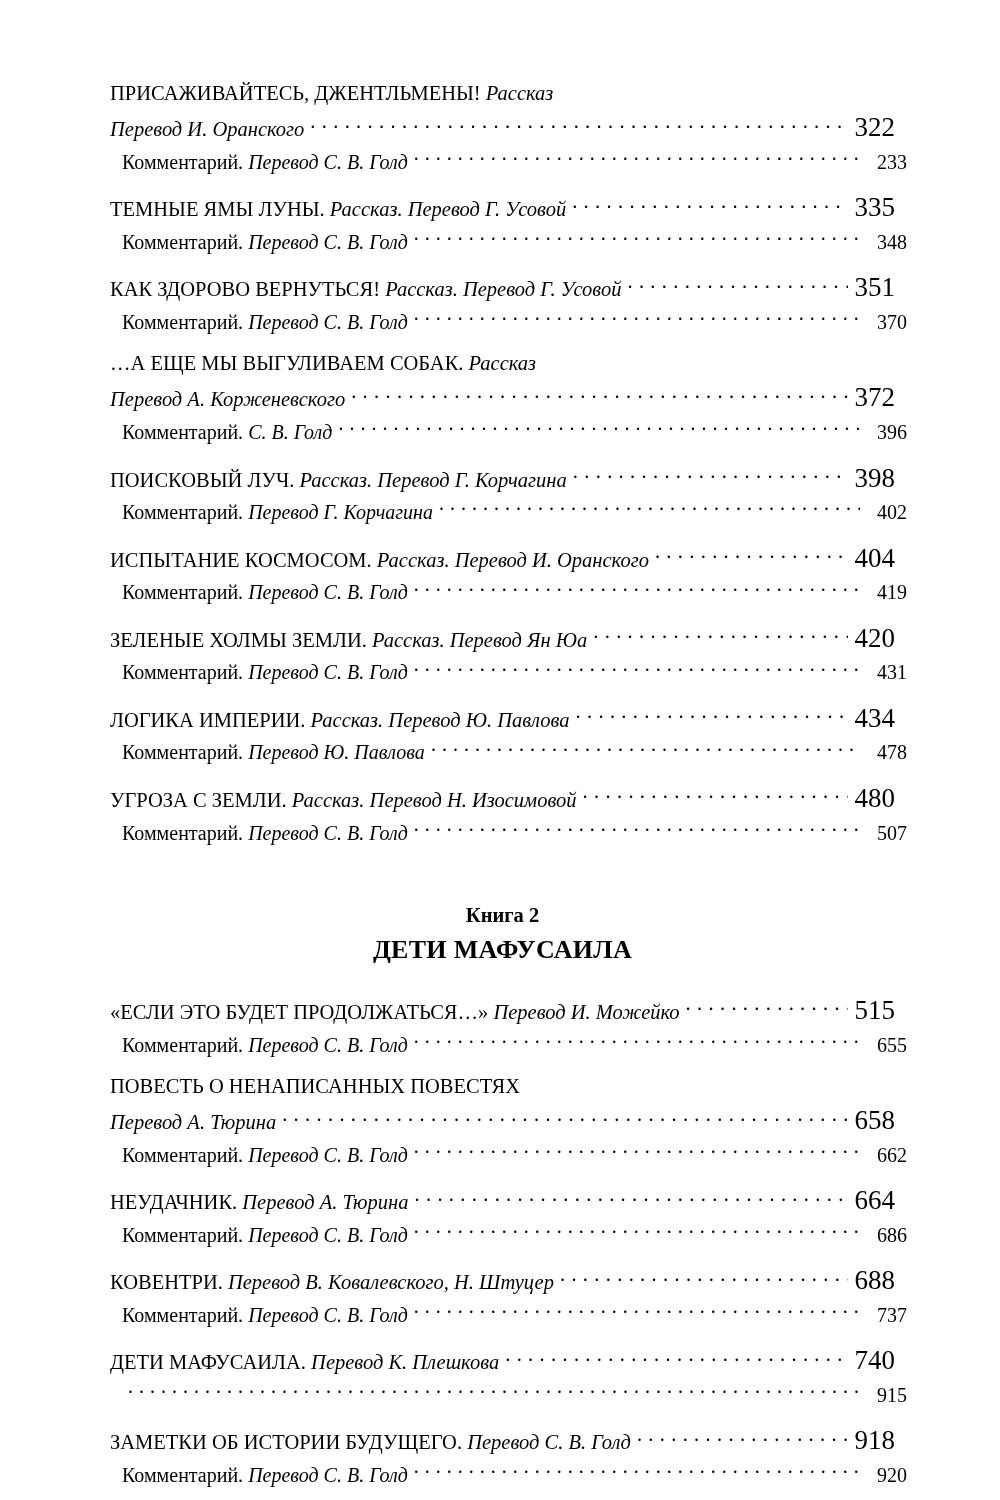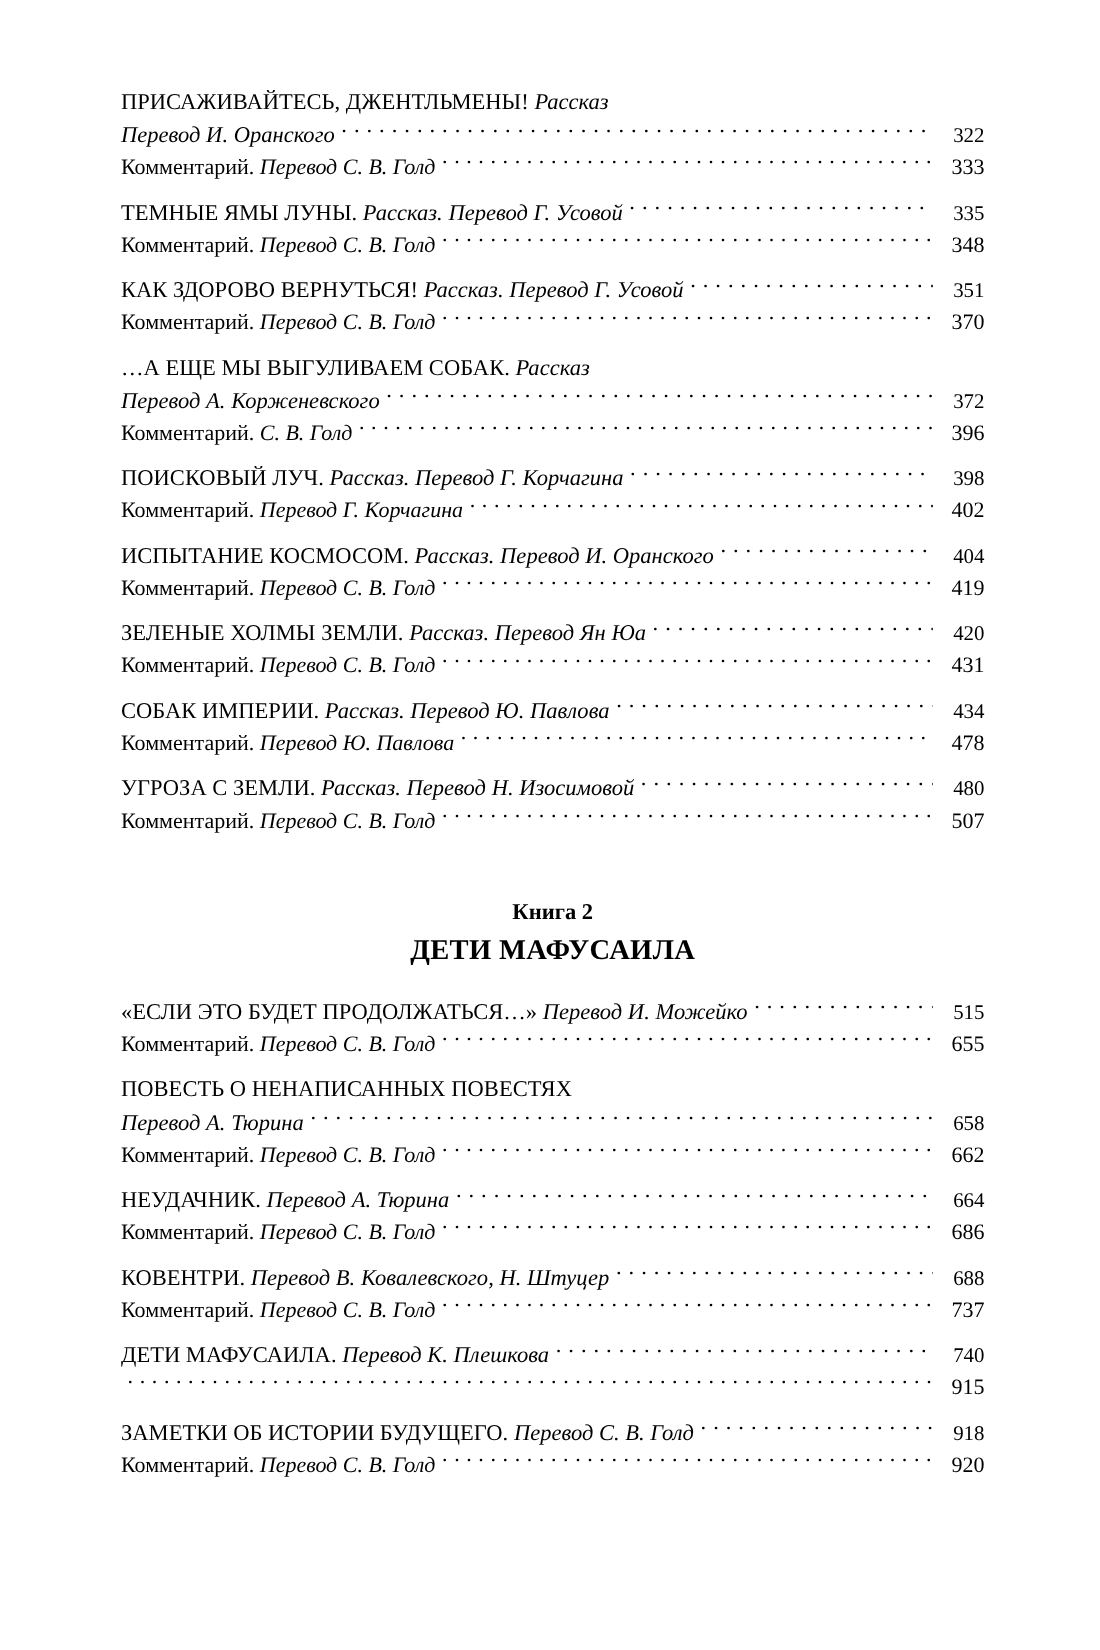--- a/index.html
+++ b/index.html
@@ -51,35 +51,36 @@
     left: 0;
     bottom: 0.02em;
     letter-spacing: 0.6px;
     font-size: 20.5px;
     color: #000;
   }
   .entry-line .pageno {
     flex: 0 0 auto;
     text-align: right;
     min-width: 42px;
-    font-size: 19px;
+    font-size: 27px;
   }
 
   
   .maintitle {
     font-variant: normal;
   }
   .ital {
     font-style: italic;
   }
   .comment-line .txt {
     font-size: 20px;
   }
   .comment-line {
     font-size: 20px;
+    margin-left: 12px;
   }
   .comment-line .pageno {
     font-size: 20px;
   }
   .comment-line .leader::before {
     font-size: 20px;
     letter-spacing: 0.5px;
   }
 
   
@@ -117,21 +118,21 @@
         <span class="txt"><span class="maintitle">ПРИСАЖИВАЙТЕСЬ, ДЖЕНТЛЬМЕНЫ!</span><span class="ital"> Рассказ</span></span>
       </div>
       <div class="entry-line cont-line">
         <span class="txt">Перевод И. Оранского</span>
         <span class="leader"></span>
         <span class="pageno">322</span>
       </div>
       <div class="entry-line comment-line">
         <span class="txt"><span>Комментарий.</span><span class="ital"> Перевод С. В. Голд</span></span>
         <span class="leader"></span>
-        <span class="pageno">333</span>
+        <span class="pageno">233</span>
       </div>
     </div>
 
     <div class="toc-block">
       <div class="entry-line">
         <span class="txt"><span class="maintitle">ТЕМНЫЕ ЯМЫ ЛУНЫ.</span><span class="ital"> Рассказ. Перевод Г. Усовой</span></span>
         <span class="leader"></span>
         <span class="pageno">335</span>
       </div>
       <div class="entry-line comment-line">
@@ -204,21 +205,21 @@
       </div>
       <div class="entry-line comment-line">
         <span class="txt"><span>Комментарий.</span><span class="ital"> Перевод С. В. Голд</span></span>
         <span class="leader"></span>
         <span class="pageno">431</span>
       </div>
     </div>
 
     <div class="toc-block">
       <div class="entry-line">
-        <span class="txt"><span class="maintitle">СОБАК ИМПЕРИИ.</span><span class="ital"> Рассказ. Перевод Ю. Павлова</span></span>
+        <span class="txt"><span class="maintitle">ЛОГИКА ИМПЕРИИ.</span><span class="ital"> Рассказ. Перевод Ю. Павлова</span></span>
         <span class="leader"></span>
         <span class="pageno">434</span>
       </div>
       <div class="entry-line comment-line">
         <span class="txt"><span>Комментарий.</span><span class="ital"> Перевод Ю. Павлова</span></span>
         <span class="leader"></span>
         <span class="pageno">478</span>
       </div>
     </div>
 

